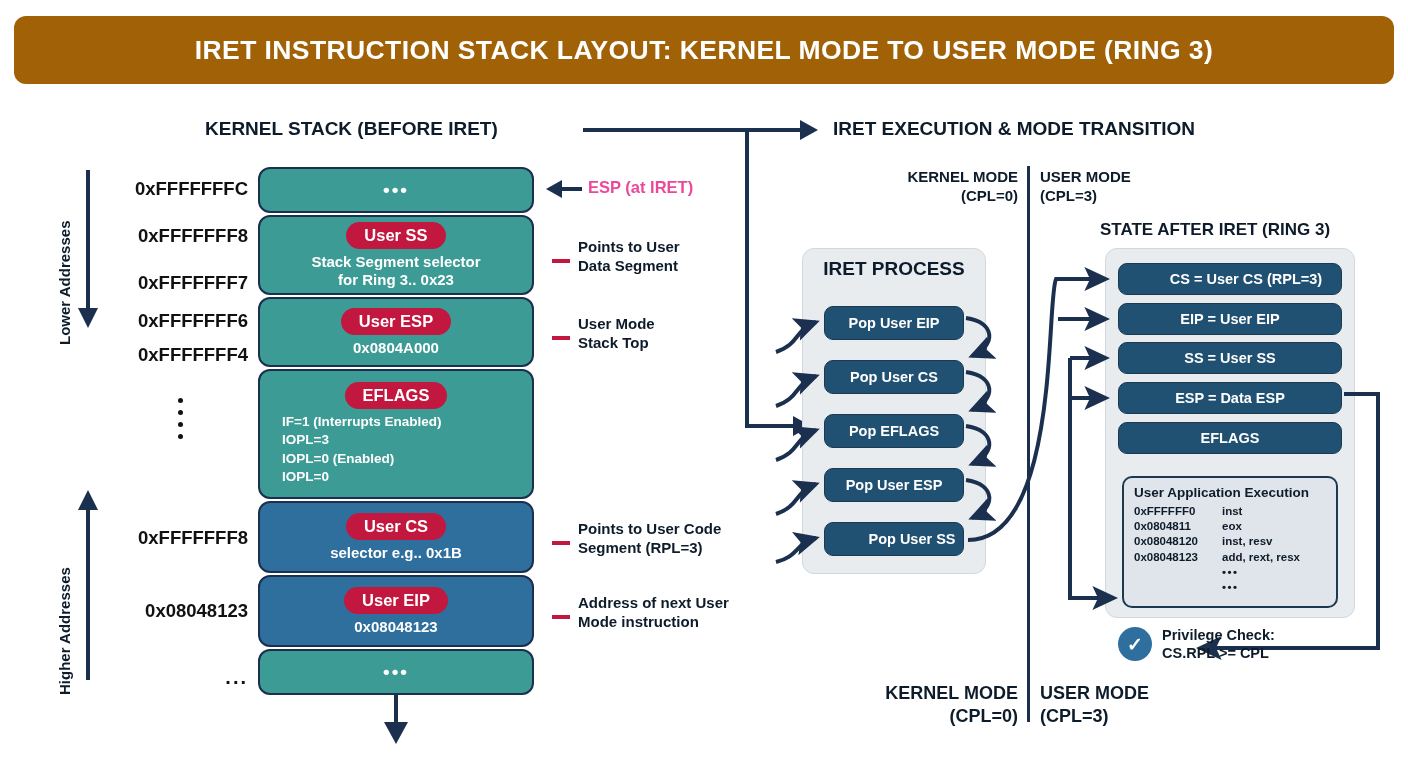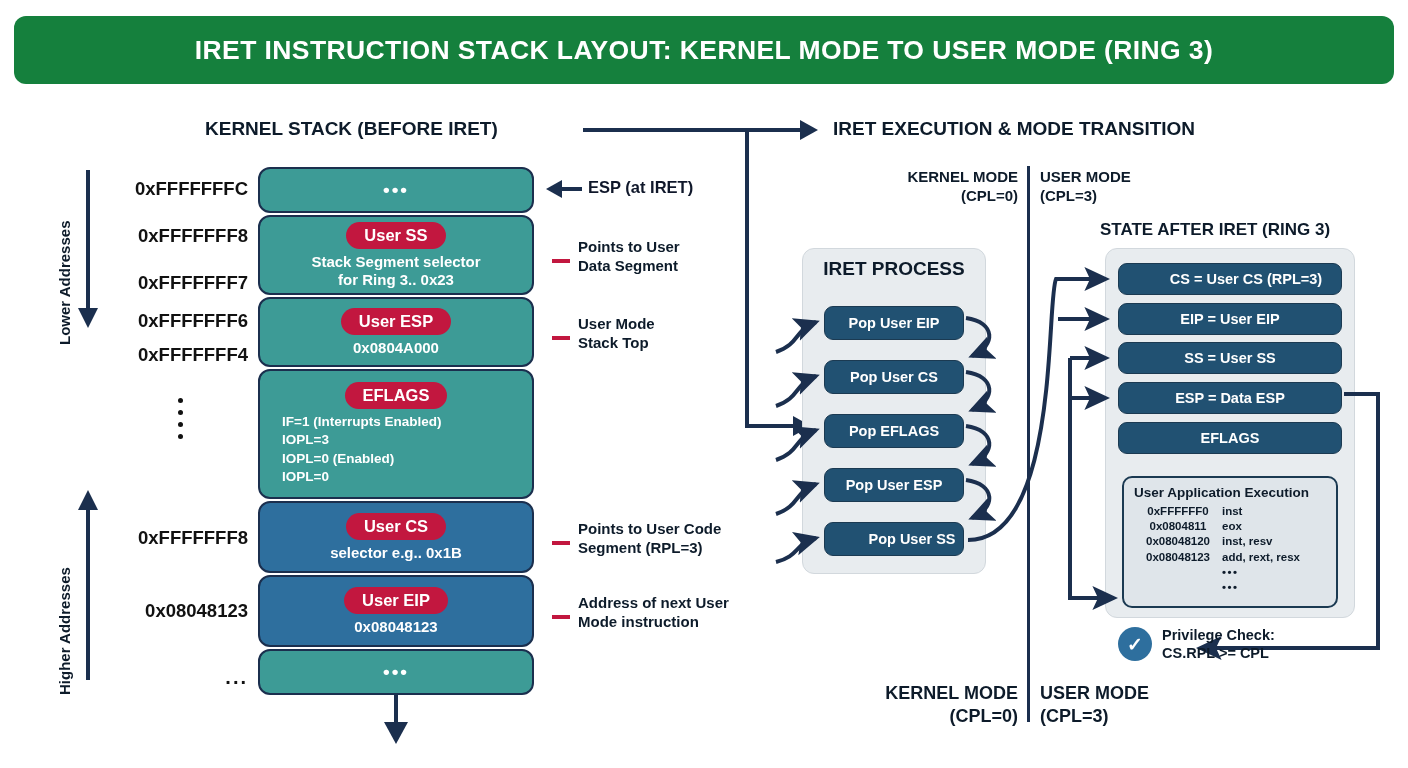--- a/index.html
+++ b/index.html
@@ -8,21 +8,21 @@
     background: #ffffff;
     font-family: "Liberation Sans", sans-serif;
     overflow: hidden;
   }
   #root { position: relative; width: 1408px; height: 768px; }
 
   
   .title-banner {
     position: absolute; left: 14px; top: 16px;
     width: 1380px; height: 68px;
-    background: #15803d;
+    background: #a16207;
     border-radius: 12px;
     display: flex; align-items: center; justify-content: center;
   }
   .title-banner .txt {
     color: #ffffff;
     font-size: 26.5px;
     font-weight: bold;
     letter-spacing: 0.4px;
     text-align: center;
     white-space: nowrap;
@@ -132,21 +132,21 @@
 
   
   #esp-arrow-head {
     position: absolute; left: 546px; top: 180px; width: 0; height: 0;
     border-top: 9px solid transparent; border-bottom: 9px solid transparent;
     border-right: 16px solid #1b2f4e;
   }
   #esp-arrow-shaft { position: absolute; left: 560px; top: 187px; width: 22px; height: 4px; background: #1b2f4e; }
   #esp-label {
     position: absolute; left: 588px; top: 178px;
-    font-size: 16.5px; font-weight: bold; color: #0f172a; white-space: nowrap;
+    font-size: 16.5px; font-weight: bold; color: #ec4899; white-space: nowrap;
   }
 
   
   .annot { position: absolute; display: flex; align-items: center; }
   .annot .tick { width: 18px; height: 4px; background: #c2173f; margin-top: 9px; margin-right: 8px; flex: none; }
   .annot .atxt {
     font-size: 15px; font-weight: bold; color: #0d1b2a;
     line-height: 1.25; white-space: pre-line;
   }
 
@@ -195,21 +195,21 @@
   }
 
   
   #user-app-box {
     position: absolute; left: 1122px; top: 476px; width: 216px; height: 132px;
     background: #dfe5ea; border: 2px solid #1b3a52; border-radius: 10px;
     padding: 7px 10px;
   }
   #user-app-title { font-size: 13.5px; font-weight: bold; color: #0d1b2a; margin-bottom: 4px; }
   .code-line { display: flex; font-size: 11.5px; font-weight: bold; color: #0d1b2a; line-height: 1.32; }
-  .code-line .c-addr { width: 88px; flex: none; text-align: center; }
+  .code-line .c-addr { width: 88px; flex: none; }
   .code-line .c-op { flex: 1; }
   .code-line.dots-only .c-addr { width: 88px; }
   .code-line.dots-only .c-op { letter-spacing: 1.5px; }
 
   
   #priv-check { position: absolute; left: 1118px; top: 626px; display: flex; align-items: center; }
   #priv-icon {
     width: 34px; height: 34px; border-radius: 50%; background: #2e6f9e;
     display: flex; align-items: center; justify-content: center;
     color: #ffffff; font-size: 19px; font-weight: bold; flex: none;

